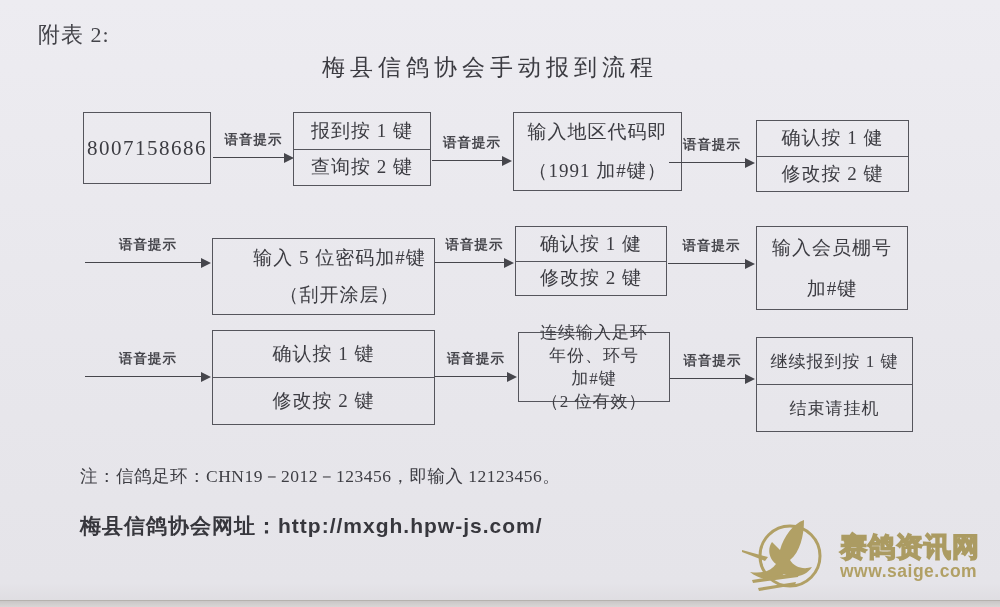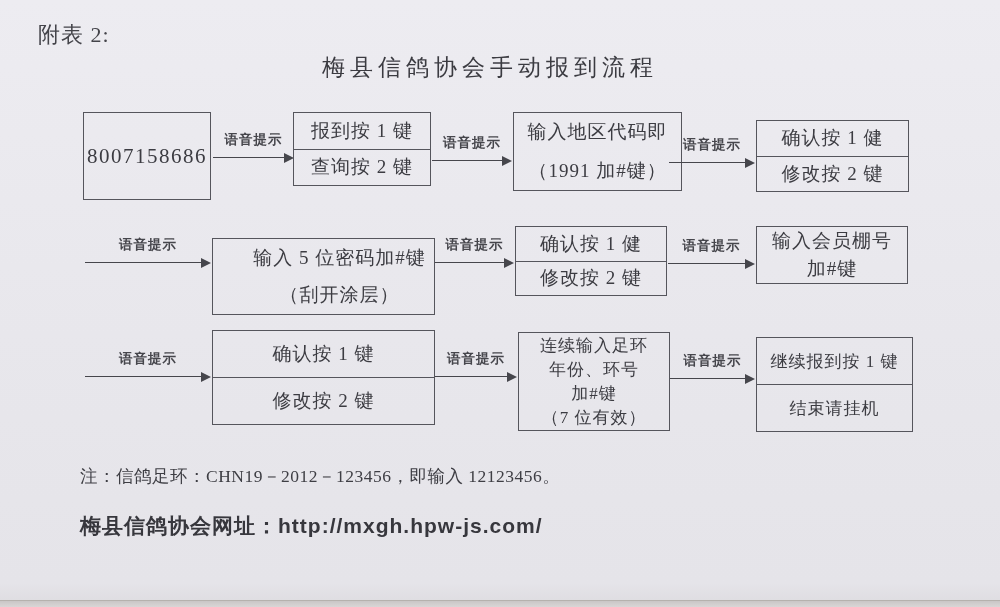--- a/index.html
+++ b/index.html
@@ -92,21 +92,21 @@
   }
 </style>
 </head>
 <body>
 
 <div class="page">
 
   <div class="appendix-label">附表 2:</div>
   <h1 class="title">梅县信鸽协会手动报到流程</h1>
 
-  <div class="fbox" style="left:83px;top:112px;width:128px;height:88px;">
+  <div class="fbox" style="left:83px;top:112px;width:128px;height:72px;">
     <div class="cell num">8007158686</div>
   </div>
 
   <div class="arrow" style="left:213px;top:131px;width:81px;">
     <div class="alabel">语音提示</div>
     <div class="aline"></div>
     <div class="ahead"></div>
   </div>
 
   <div class="fbox split" style="left:293px;top:112px;width:138px;height:74px;">
@@ -157,21 +157,21 @@
     <div class="cell">确认按 1 健</div>
     <div class="cell">修改按 2 键</div>
   </div>
 
   <div class="arrow" style="left:668px;top:237px;width:87px;">
     <div class="alabel">语音提示</div>
     <div class="aline"></div>
     <div class="ahead"></div>
   </div>
 
-  <div class="fbox" style="left:756px;top:226px;width:152px;height:58px;">
+  <div class="fbox" style="left:756px;top:226px;width:152px;height:84px;">
     <div class="cell">输入会员棚号</div>
     <div class="cell">加#键</div>
   </div>
 
   <div class="arrow" style="left:85px;top:350px;width:126px;">
     <div class="alabel">语音提示</div>
     <div class="aline"></div>
     <div class="ahead"></div>
   </div>
 
@@ -179,36 +179,51 @@
     <div class="cell">确认按 1 键</div>
     <div class="cell">修改按 2 键</div>
   </div>
 
   <div class="arrow" style="left:435px;top:350px;width:82px;">
     <div class="alabel">语音提示</div>
     <div class="aline"></div>
     <div class="ahead"></div>
   </div>
 
-  <div class="fbox small-text" style="left:518px;top:332px;width:152px;height:99px;">
+  <div class="fbox small-text" style="left:518px;top:332px;width:152px;height:70px;">
     <div class="cell">连续输入足环</div>
     <div class="cell">年份、环号</div>
     <div class="cell">加#键</div>
-    <div class="cell">（7 位有效）</div>
+    <div class="cell">（2 位有效）</div>
   </div>
 
   <div class="arrow" style="left:670px;top:352px;width:85px;">
     <div class="alabel">语音提示</div>
     <div class="aline"></div>
     <div class="ahead"></div>
   </div>
 
   <div class="fbox split small-text" style="left:756px;top:337px;width:157px;height:95px;">
     <div class="cell">继续报到按 1 键</div>
     <div class="cell">结束请挂机</div>
   </div>
 
   <div class="note-line">注：信鸽足环：CHN19－2012－123456，即输入 12123456。</div>
   <div class="footer-line">梅县信鸽协会网址：http://mxgh.hpw-js.com/</div>
 
+  <div class="watermark">
+    <svg class="wm-logo" viewBox="0 0 100 84">
+      <circle cx="52" cy="42" r="30" fill="none" stroke="#b1a065" stroke-width="3"></circle>
+      <path d="M66,6 C55,10 46,22 42,36 L34,28 C29,35 31,45 38,50 C33,57 24,60 12,58
+               C23,67 37,67 46,60 C57,65 68,62 74,53 C65,56 56,53 52,46
+               C62,38 66,22 66,6 Z" fill="#b1a065"></path>
+      <path d="M4,36 L30,43 L27,47 L4,38 Z" fill="#b1a065"></path>
+      <path d="M14,66 L62,58 L60,63 L15,69 Z" fill="#b1a065"></path>
+      <path d="M20,74 L58,68 L57,71 L21,77 Z" fill="#b1a065"></path>
+    </svg>
+    <div class="wm-text">
+      <div class="wm-site">赛鸽资讯网</div>
+      <div class="wm-url">www.saige.com</div>
+    </div>
+  </div>
 
   <div class="bottom-edge"></div>
 </div>
 
 </body></html>

